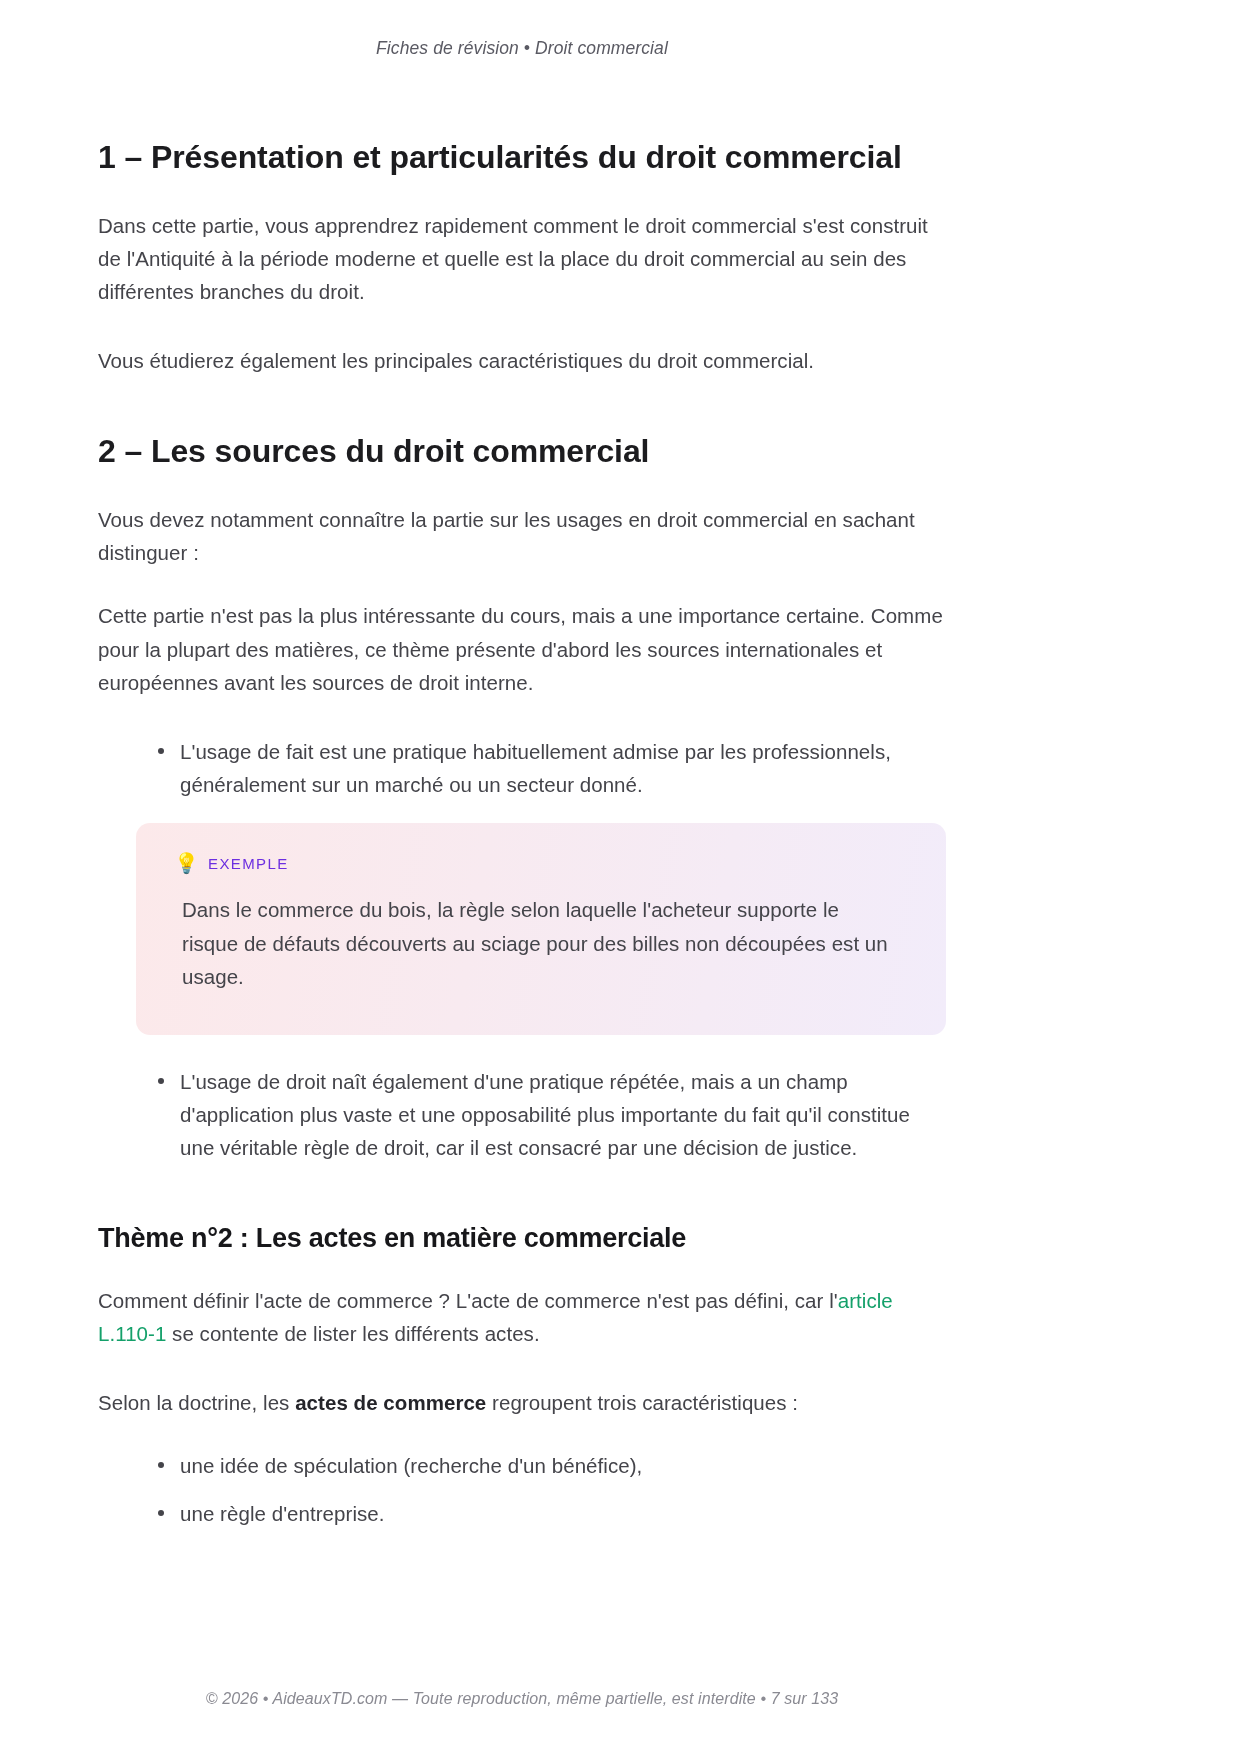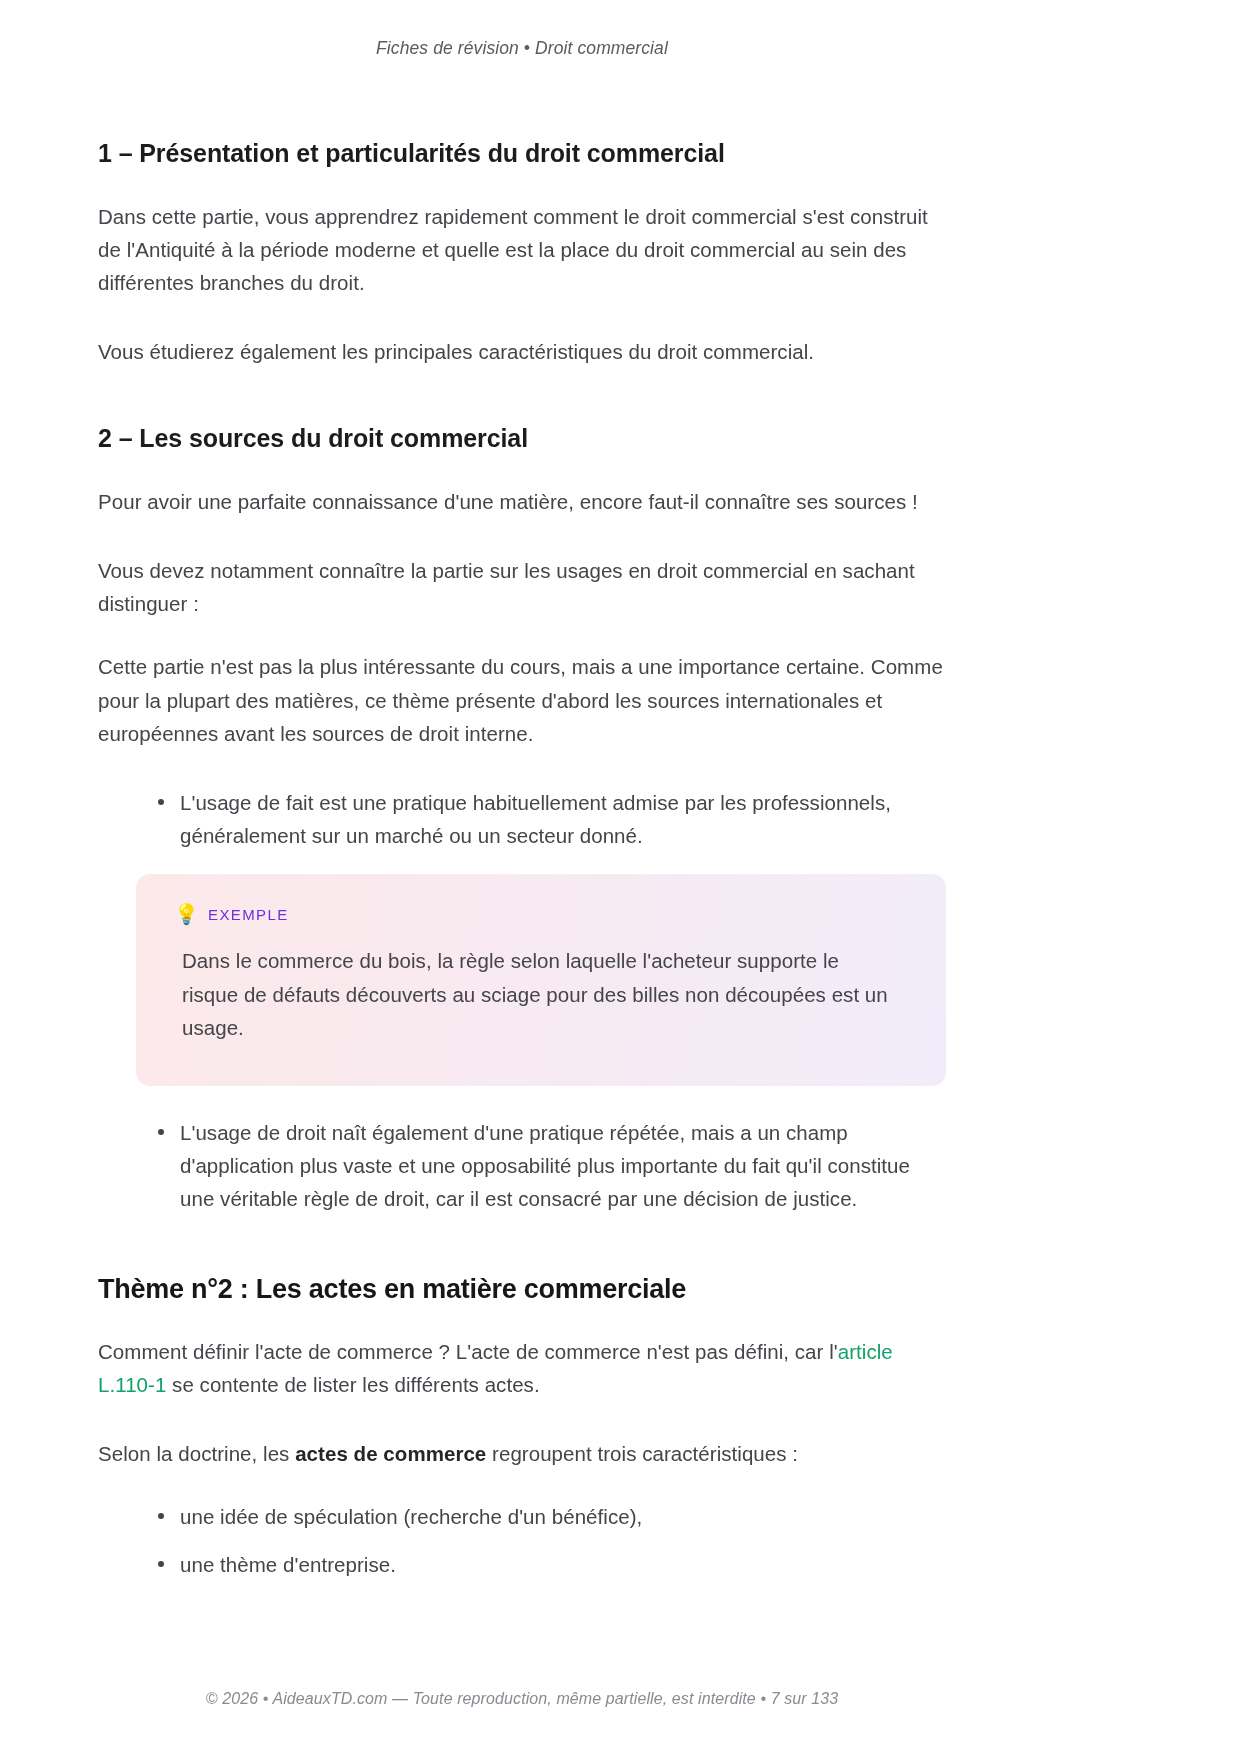--- a/index.html
+++ b/index.html
@@ -36,21 +36,21 @@
     padding-bottom: 0;
   }
 
   
   .content {
     margin-top: 78px;
     flex: 1 1 auto;
   }
 
   h2.sub-heading {
-    font-size: 25px;
+    font-size: 32px;
     font-weight: 700;
     color: #1c1c1f;
     letter-spacing: -0.1px;
     margin: 0 0 30px 0;
     line-height: 1.3;
   }
 
   h1.theme-heading {
     font-size: 27px;
     font-weight: 700;
@@ -173,21 +173,20 @@
 
 
     <p class="para">Dans cette partie, vous apprendrez rapidement comment le droit commercial s'est construit de l'Antiquité à la période moderne et quelle est la place du droit commercial au sein des différentes branches du droit.</p>
 
     <p class="para">Vous étudierez également les principales caractéristiques du droit commercial.</p>
 
     <div class="spacer-sm"></div>
 
     <h2 class="sub-heading">2 – Les sources du droit commercial</h2>
 
-    <p class="para">Pour avoir une parfaite connaissance d'une matière, encore faut-il connaître ses sources !</p>
 
     <p class="para tight">Vous devez notamment connaître la partie sur les usages en droit commercial en sachant distinguer :</p>
 
     <p class="para">Cette partie n'est pas la plus intéressante du cours, mais a une importance certaine. Comme pour la plupart des matières, ce thème présente d'abord les sources internationales et européennes avant les sources de droit interne.</p>
 
     <ul class="bullets">
       <li>L'usage de fait est une pratique habituellement admise par les professionnels, généralement sur un marché ou un secteur donné.</li>
     </ul>
 
     <div class="callout">
@@ -205,20 +204,20 @@
     <div class="spacer-md"></div>
 
     <h1 class="theme-heading">Thème n°2 : Les actes en matière commerciale</h1>
 
     <p class="para"><span>Comment définir l'acte de commerce ? L'acte de commerce n'est pas défini, car l'</span><span class="ref-link">article L.110-1</span><span> se contente de lister les différents actes.</span></p>
 
     <p class="para tight"><span>Selon la doctrine, les </span><strong class="b">actes de commerce</strong><span> regroupent trois caractéristiques :</span></p>
 
     <ul class="bullets compact">
       <li>une idée de spéculation (recherche d'un bénéfice),</li>
-      <li>une thème d'entreprise.</li>
+      <li>une règle d'entreprise.</li>
     </ul>
 
   </div>
 
   <div class="page-footer">© 2026 • AideauxTD.com — Toute reproduction, même partielle, est interdite • 7 sur 133</div>
 
 </div>
 
 </body></html>

